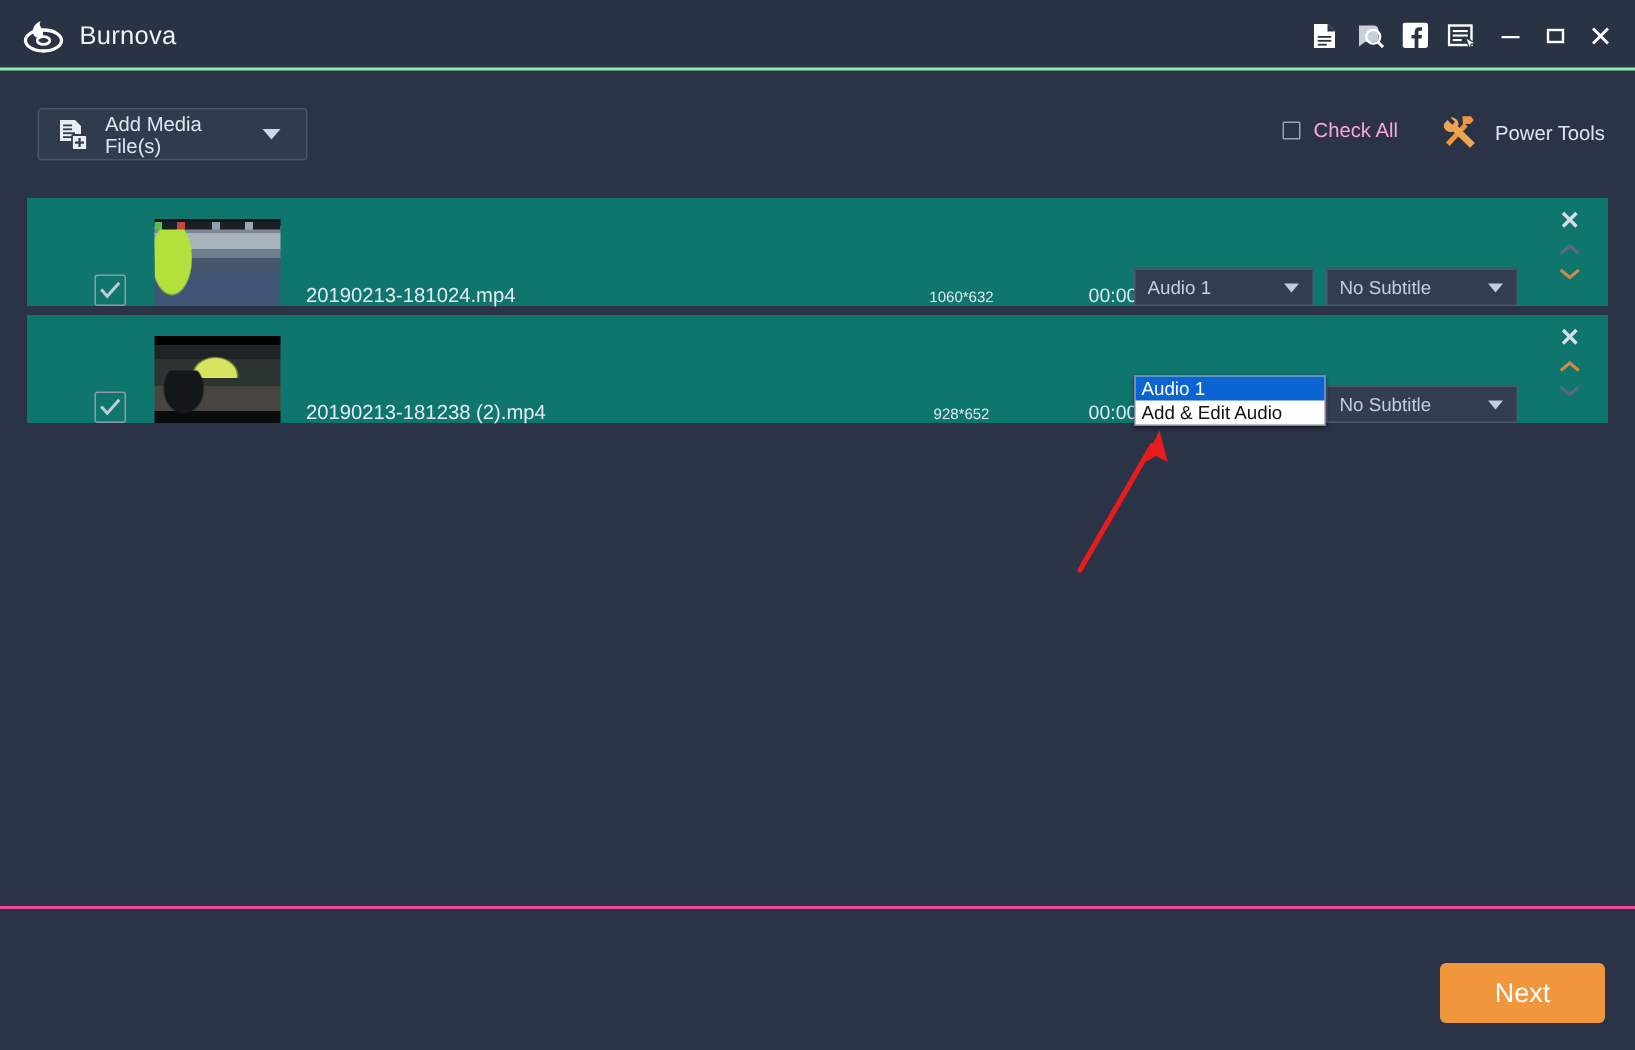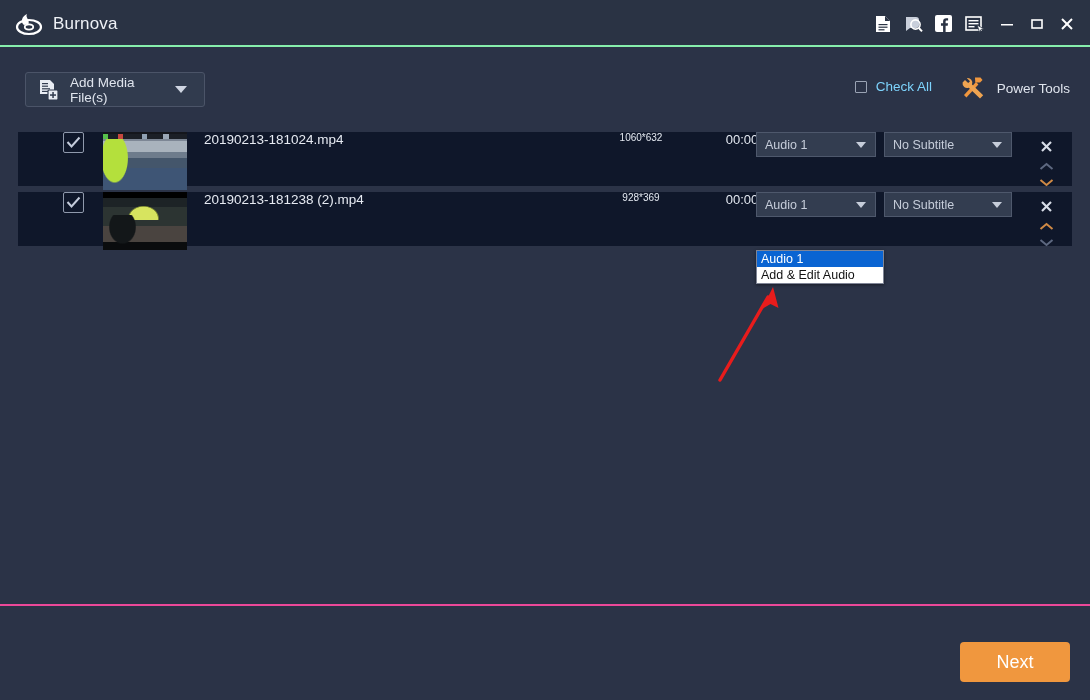--- a/index.html
+++ b/index.html
@@ -107,21 +107,21 @@
   .chk-box {
     width: 12px; height: 12px;
     border: 1px solid #9aa3b4;
     border-radius: 1px;
     background: transparent;
     box-sizing: border-box;
   }
   .check-all-label {
     margin-left: 9px;
     font-size: 13.5px;
-    color: #7dd3fc;
+    color: #f9a8d4;
   }
   .power-tools {
     position: absolute;
     right: 20px; top: 28px;
     display: flex;
     align-items: center;
     cursor: pointer;
   }
   .power-tools-label {
     margin-left: 12px;
@@ -131,24 +131,24 @@
 
   
   .filelist {
     position: absolute;
     left: 0; top: 132px;
     width: 1090px;
   }
   .file-row {
     position: relative;
     margin: 0 18px 6px 18px;
-    height: 54px;
-    background: #0f172a;
-    display: flex;
-    align-items: flex-start;
+    height: 72px;
+    background: #0f766e;
+    display: flex;
+    align-items: flex-end;
   }
   .row-check {
     margin-left: 45px;
     width: 21px; height: 21px;
     border: 1px solid #8f99ac;
     border-radius: 2px;
     display: flex;
     align-items: center;
     justify-content: center;
     cursor: pointer;
@@ -482,21 +482,21 @@
     </div>
 
     <div class="file-row">
       <span class="row-check">
         <svg width="15" height="13" viewBox="0 0 15 13">
           <polyline points="1.5,6 5.5,10.5 13.5,1.5" fill="none" stroke="#c3cbda" stroke-width="2"></polyline>
         </svg>
       </span>
       <span class="thumb thumb-b"></span>
       <span class="file-name">20190213-181238 (2).mp4</span>
-      <span class="col-res">928*369</span>
+      <span class="col-res">928*652</span>
       <span class="col-dur">00:00:42</span>
 
       <span class="sel sel-audio">
         <span class="sel-text">Audio 1</span>
         <span class="sel-caret"></span>
       </span>
 
       <span class="sel sel-sub">
         <span class="sel-text">No Subtitle</span>
         <span class="sel-caret"></span>

